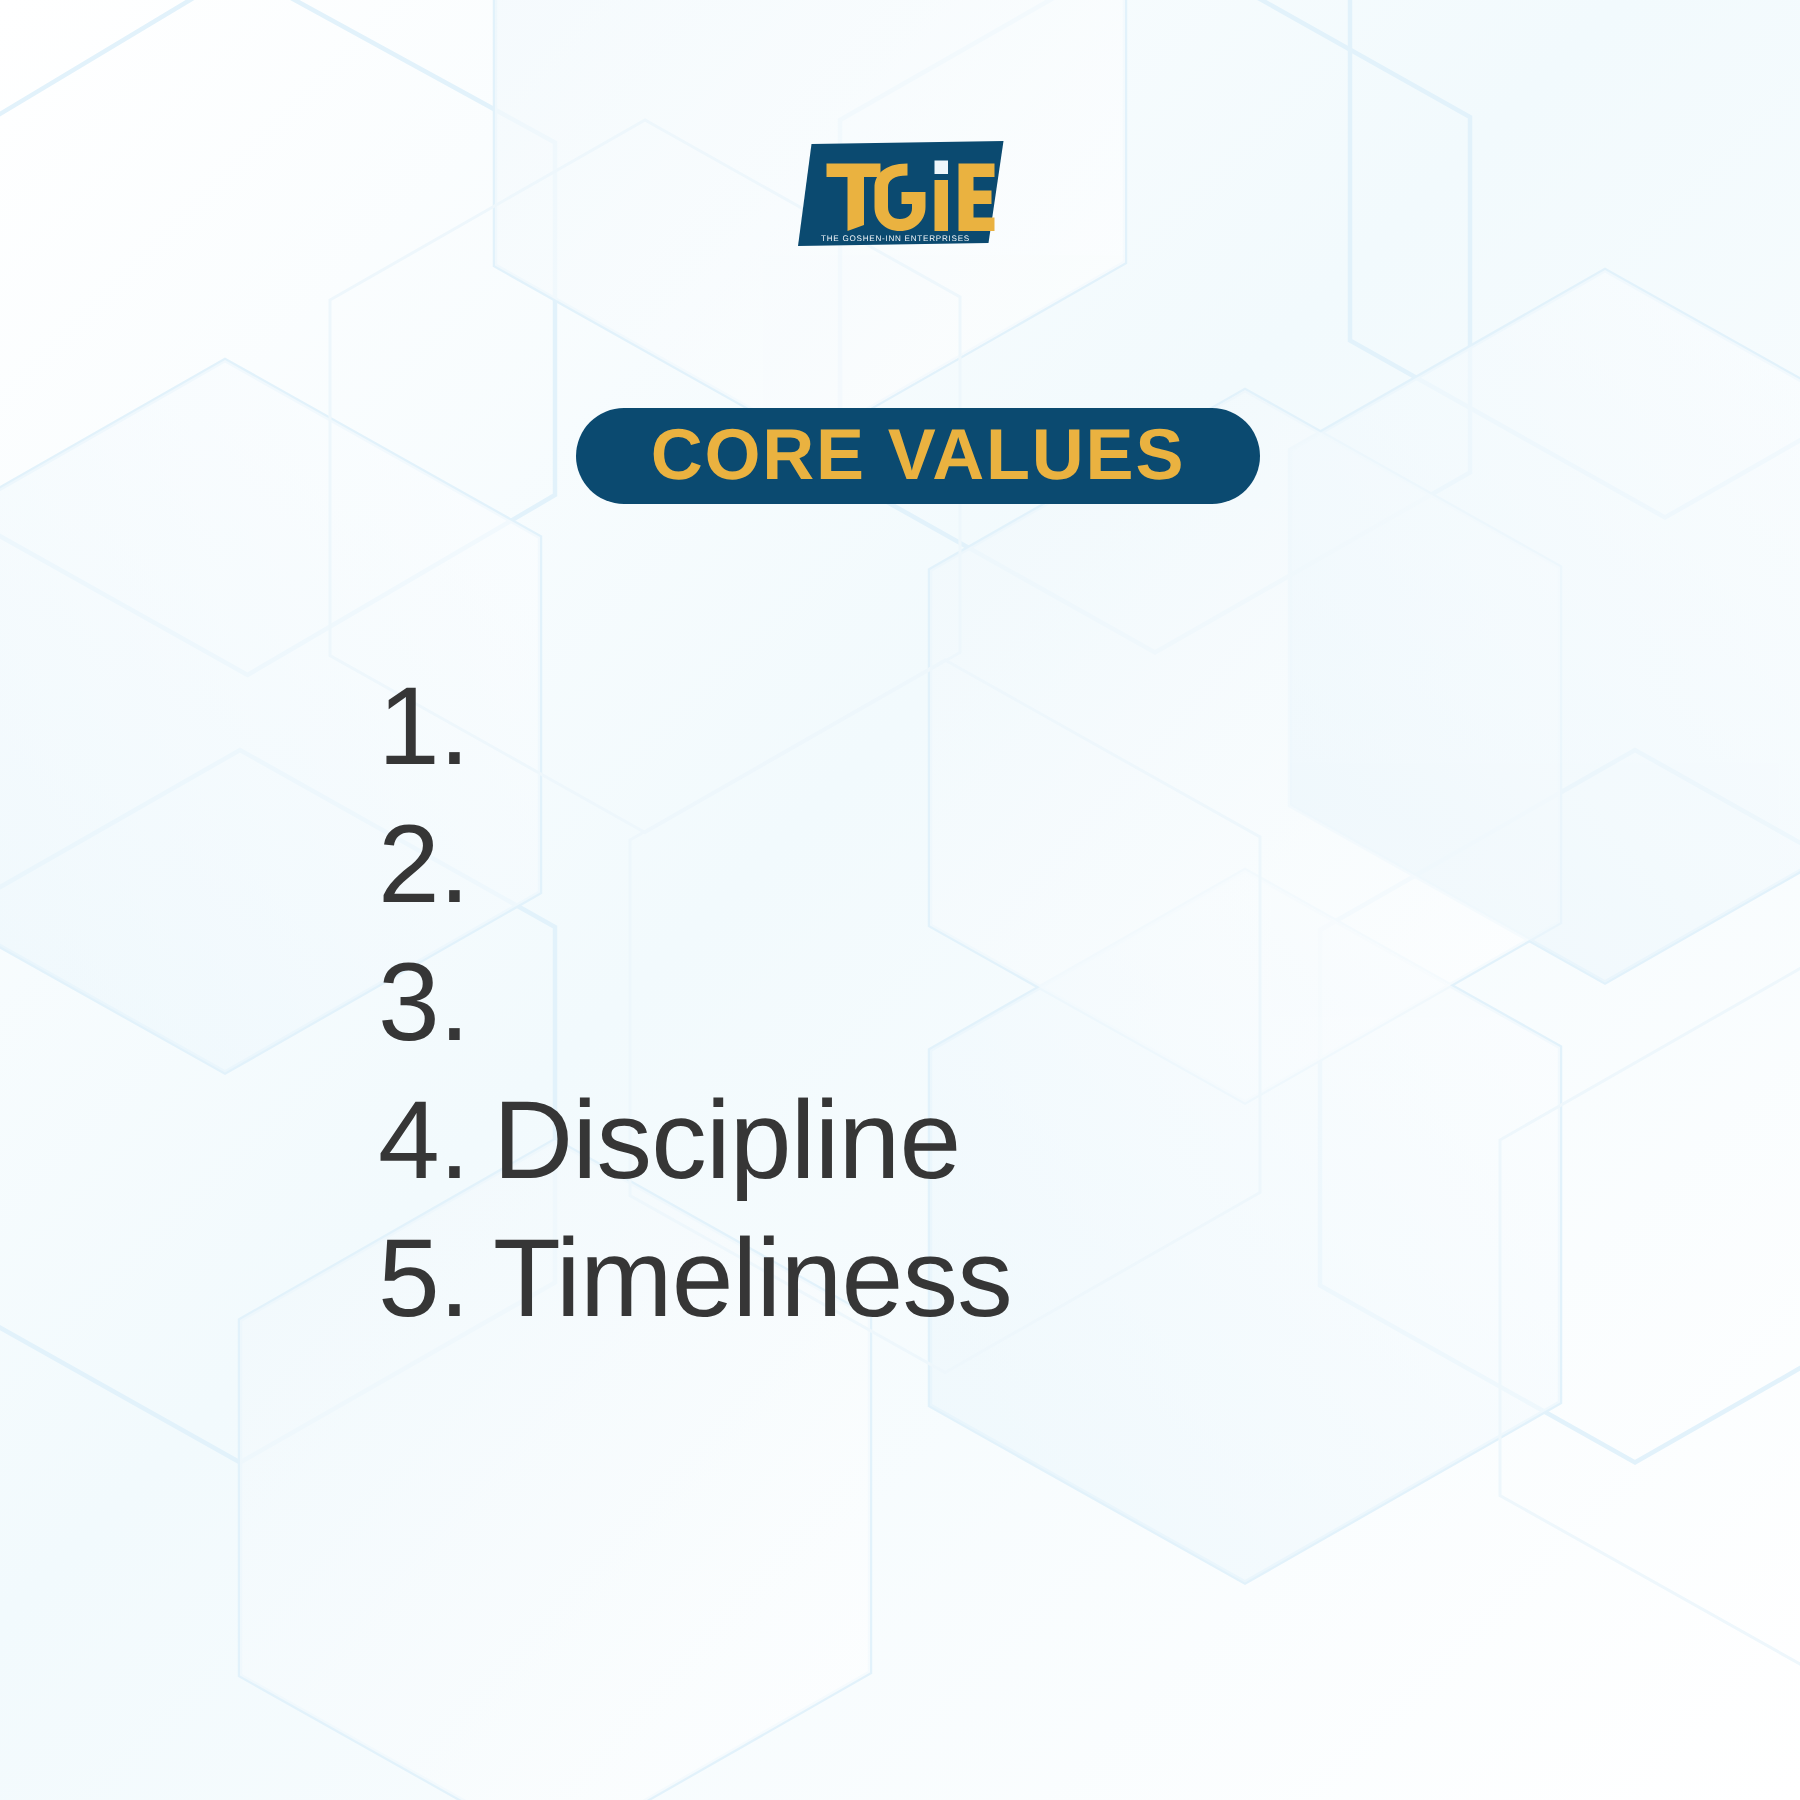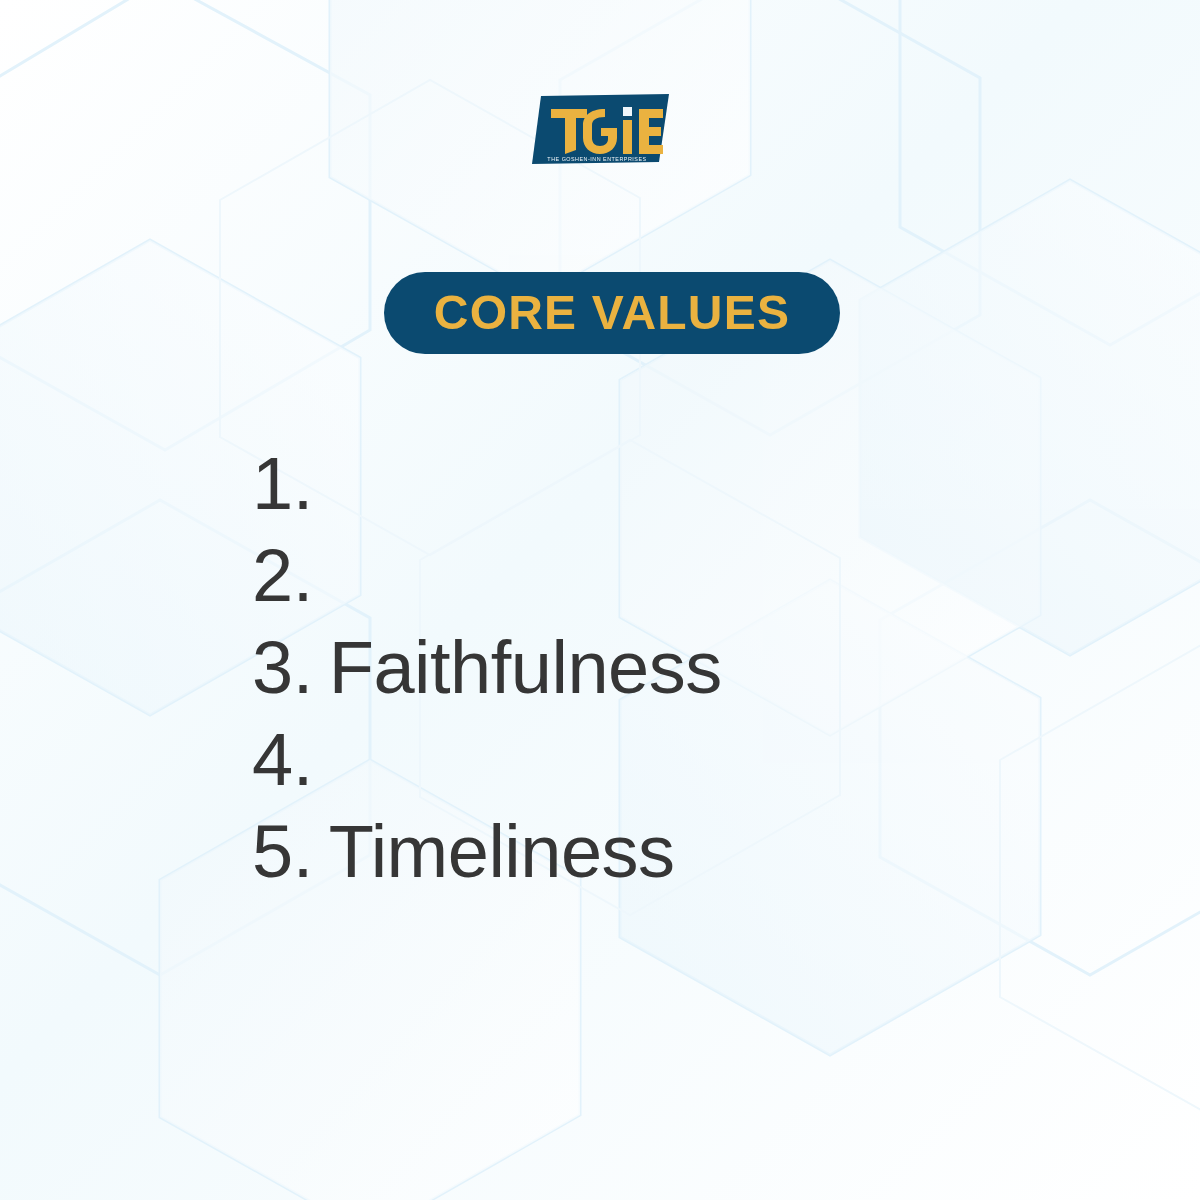--- a/index.html
+++ b/index.html
@@ -53,21 +53,21 @@
     position: absolute;
     left: 0;
     right: 0;
     top: 272px;
     display: flex;
     justify-content: center;
   }
   #core-values-badge {
     background: #0b4a70;
     border-radius: 46px;
-    height: 82px;
+    height: 64px;
     min-width: 456px;
     display: flex;
     align-items: center;
     justify-content: center;
     padding: 0 44px;
     box-sizing: border-box;
     margin-left: 24px;
   }
   #core-values-badge .badge-text {
     color: #eab240;
@@ -214,24 +214,24 @@
 
   <ul id="values-list">
     <li>
       <span class="item-num">1.</span>
     </li>
     <li>
       <span class="item-num">2.</span>
     </li>
     <li>
       <span class="item-num">3.</span>
-      <span class="item-label">Faithfulness</span>
     </li>
     <li>
       <span class="item-num">4.</span>
+      <span class="item-label">Discipline</span>
     </li>
     <li>
       <span class="item-num">5.</span>
       <span class="item-label">Timeliness</span>
     </li>
   </ul>
 
 
 </div>
 

